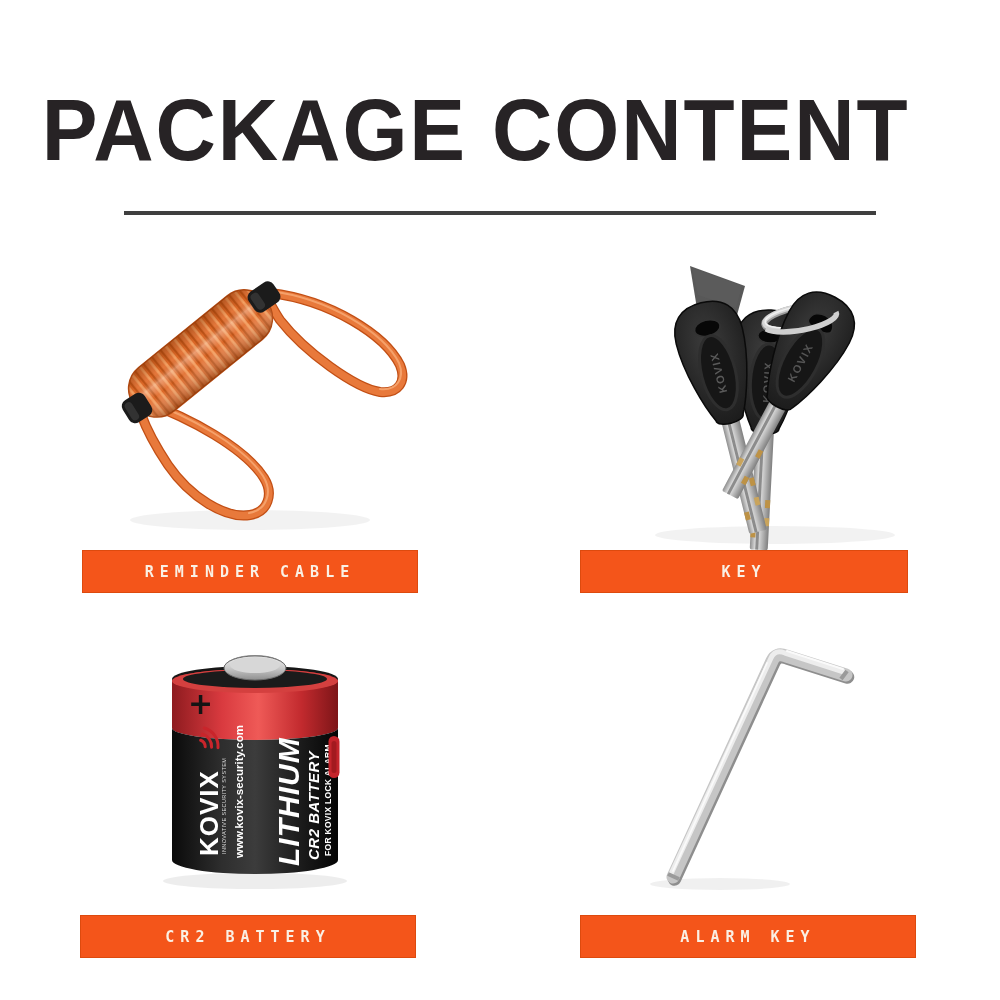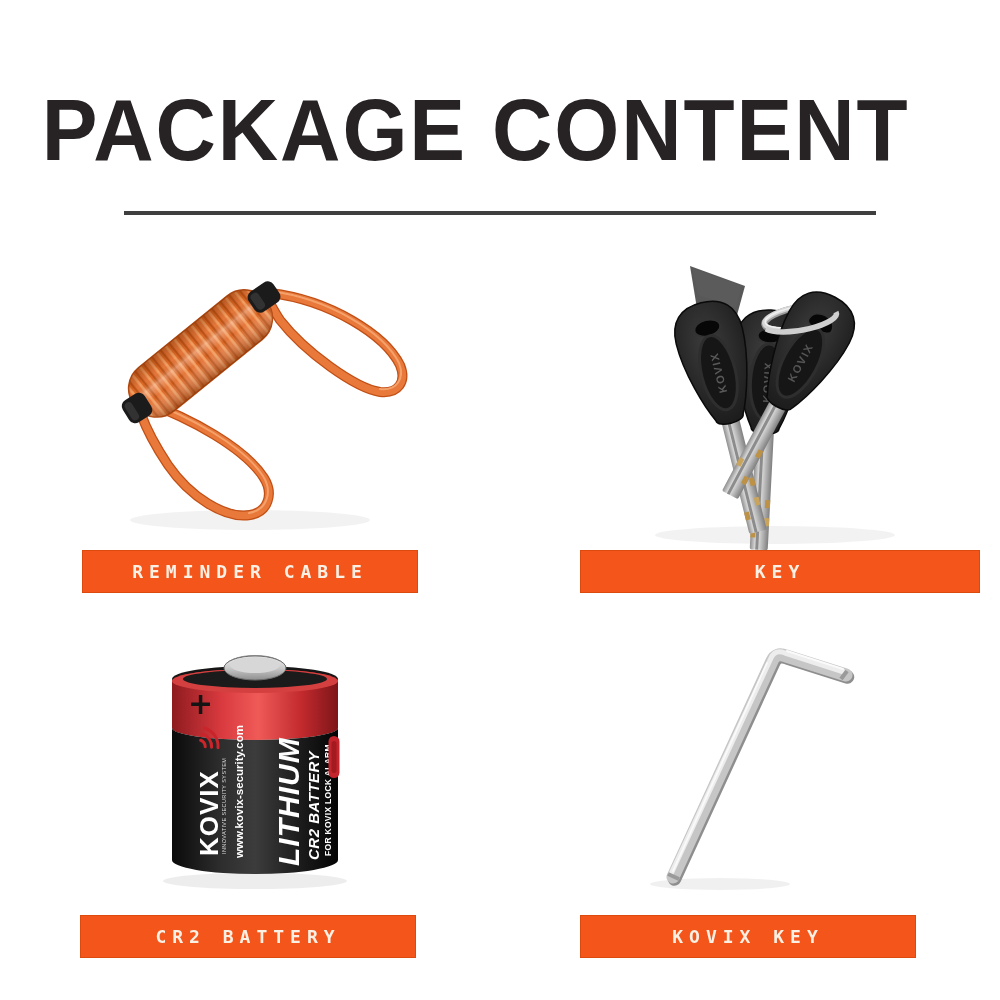--- a/index.html
+++ b/index.html
@@ -8,24 +8,24 @@
   .abs{position:absolute;}
   
   #title-wrap{top:86px;left:0;width:952px;text-align:center;}
   #title-wrap .t{display:inline-block;font-weight:bold;font-size:88px;line-height:1.0;
      color:#272325;letter-spacing:2px;transform:scaleX(0.95);transform-origin:center;
      white-space:nowrap;}
   #divider{top:211px;left:124px;width:752px;height:4px;background:#3f3f3f;}
   
   .bar{height:43px;background:#F4551A;border:1px solid #DD4A0E;box-sizing:border-box;
        display:flex;align-items:center;justify-content:center;}
-  .bar span{font-family:"DejaVu Sans Mono",monospace;font-weight:bold;font-size:18px;
+  .bar span{font-family:"DejaVu Sans Mono",monospace;font-weight:bold;font-size:15px;
        letter-spacing:6px;color:#FAF0E4;white-space:nowrap;}
   #bar-cable{top:550px;left:82px;width:336px;}
-  #bar-key{top:550px;left:580px;width:400px;}
+  #bar-key{top:550px;left:580px;width:328px;}
   #bar-battery{top:915px;left:80px;width:336px;}
   #bar-allen{top:915px;left:580px;width:336px;}
   svg{display:block;}
 </style>
 </head>
 <body>
 
 <div class="abs" id="title-wrap">
   <span class="t">PACKAGE CONTENT</span>
 </div>
@@ -220,14 +220,14 @@
 <div class="abs bar" id="bar-cable">
   <span>REMINDER CABLE</span>
 </div>
 <div class="abs bar" id="bar-key">
   <span>KEY</span>
 </div>
 <div class="abs bar" id="bar-battery">
   <span>CR2 BATTERY</span>
 </div>
 <div class="abs bar" id="bar-allen">
-  <span>KOVIX KEY</span>
+  <span>ALARM KEY</span>
 </div>
 
 </body></html>

